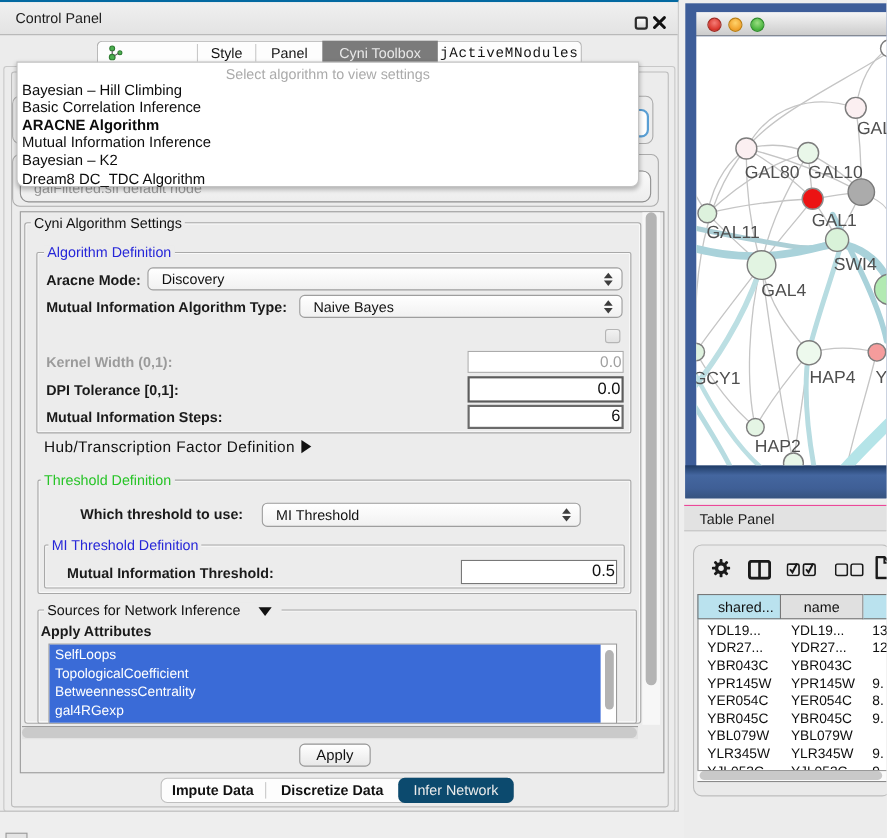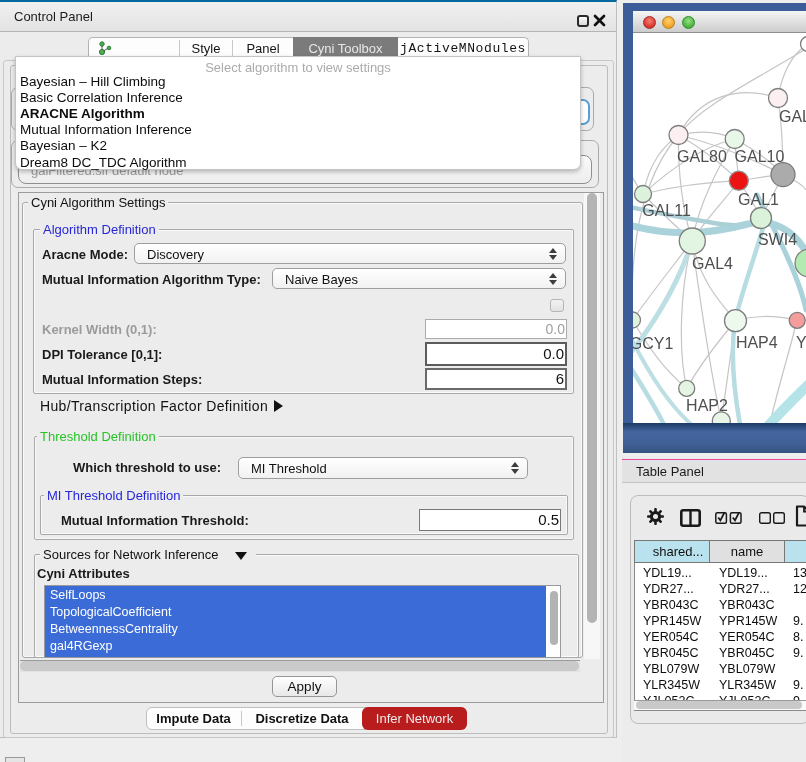--- a/index.html
+++ b/index.html
@@ -106,39 +106,39 @@
 
   <div class="grp" style="left:40px; top:493px; width:528px; height:40px;"></div>
   <div class="gtit" style="left:44px; top:487px; color:#2626d8;">MI Threshold Definition</div>
   <div class="lbl abs" style="left:46px; top:511px;margin-left:15px;">Mutual Information Threshold:</div>
   <div class="inp" style="left:419px; top:507px; width:142px; height:22px; border:1px solid #787878; line-height:20px;">0.5</div>
 
   <div class="grp" style="left:34px; top:552px; width:545px; height:104px;"></div>
   <div class="gtit" style="left:40px; top:546px; color:#111;">Sources for Network Inference</div>
   <div class="abs" style="left:220px; top:546px; width:36px; height:13px; background:#ececec;"></div>
   <div class="abs" style="left:235px; top:550px; width:0; height:0; border-left:6px solid transparent; border-right:6px solid transparent; border-top:8px solid #111;"></div>
-  <div class="lbl abs" style="left:37px; top:564px;">Cyni Attributes</div>
+  <div class="lbl abs" style="left:37px; top:564px;">Apply Attributes</div>
   <div class="abs" style="left:44px; top:583px; width:517px; height:73px; border:1px solid #9a9a9a; background:#fff;">
     <div class="abs" style="left:0; top:0; width:501px; height:71px; background:#3a6bd7;"></div>
     <div class="abs" style="left:5px; top:1px; font-size:12.5px; color:#fff; line-height:16.9px;">SelfLoops<br>TopologicalCoefficient<br>BetweennessCentrality<br>gal4RGexp</div>
     <div class="abs" style="left:505px; top:5px; width:8px; height:54px; border-radius:4px; background:#b3b3b3;"></div>
   </div>
 
   <div class="abs" style="left:584px; top:191px; width:16px; height:466px; background:#f7f7f7;"></div>
   <div class="abs" style="left:587px; top:191px; width:10px; height:430px; border-radius:5px; background:#b4b4b4;"></div>
   <div class="abs" style="left:20px; top:658px; width:560px; height:12px; background:#e3e3e3; border-top:1px solid #9b9b9b;"></div>
   <div class="abs" style="left:20px; top:659px; width:559px; height:10px; border-radius:5px; background:#cacaca;"></div>
 
   <div class="abs" style="left:272px; top:674px; width:65px; height:21px; border:1px solid #969696; border-radius:5px; background:linear-gradient(#ffffff,#e8e8e8); text-align:center; line-height:19px; font-size:13.5px; color:#111;">Apply</div>
 
   <div class="abs" style="left:146px; top:705px; width:321px; height:23px; background:#fdfdfd; border:1px solid #bfbfbf; border-radius:6px;"></div>
   <div class="abs" style="left:146px; top:705px; width:95px; height:23px; line-height:23px; font-size:13px; font-weight:bold; color:#111; text-align:center;">Impute Data</div>
   <div class="abs" style="left:241px; top:709px; width:1px; height:15px; background:#c9c9c9;"></div>
   <div class="abs" style="left:242px; top:705px; width:120px; height:23px; line-height:23px; font-size:13px; font-weight:bold; color:#111; text-align:center;">Discretize Data</div>
-  <div class="abs" style="left:362px; top:705px; width:105px; height:23px; line-height:23px; font-size:13px; color:#ececec; text-align:center; background:#b91c1c; border-radius:6px;">Infer Network</div>
+  <div class="abs" style="left:362px; top:705px; width:105px; height:23px; line-height:23px; font-size:13px; color:#ececec; text-align:center; background:#0c4a6e; border-radius:6px;">Infer Network</div>
 </div>
 
 <div class="abs" style="left:15px; top:56px; width:566px; height:114px; background:#fff; border:1px solid #c4c4c4; border-radius:0 0 7px 7px; box-shadow:0 2px 4px rgba(0,0,0,.25);">
   <div class="abs" style="left:0; top:3px; width:100%; text-align:center; font-size:13px; color:#ababab;">Select algorithm to view settings</div>
   <div class="abs" style="left:4px; top:16.5px; font-size:13.5px; color:#0c0c0c; line-height:16.2px; white-space:nowrap;">
     Bayesian – Hill Climbing<br>
     Basic Correlation Inference<br>
     <b>ARACNE Algorithm</b><br>
     Mutual Information Inference<br>
     Bayesian – K2<br>

